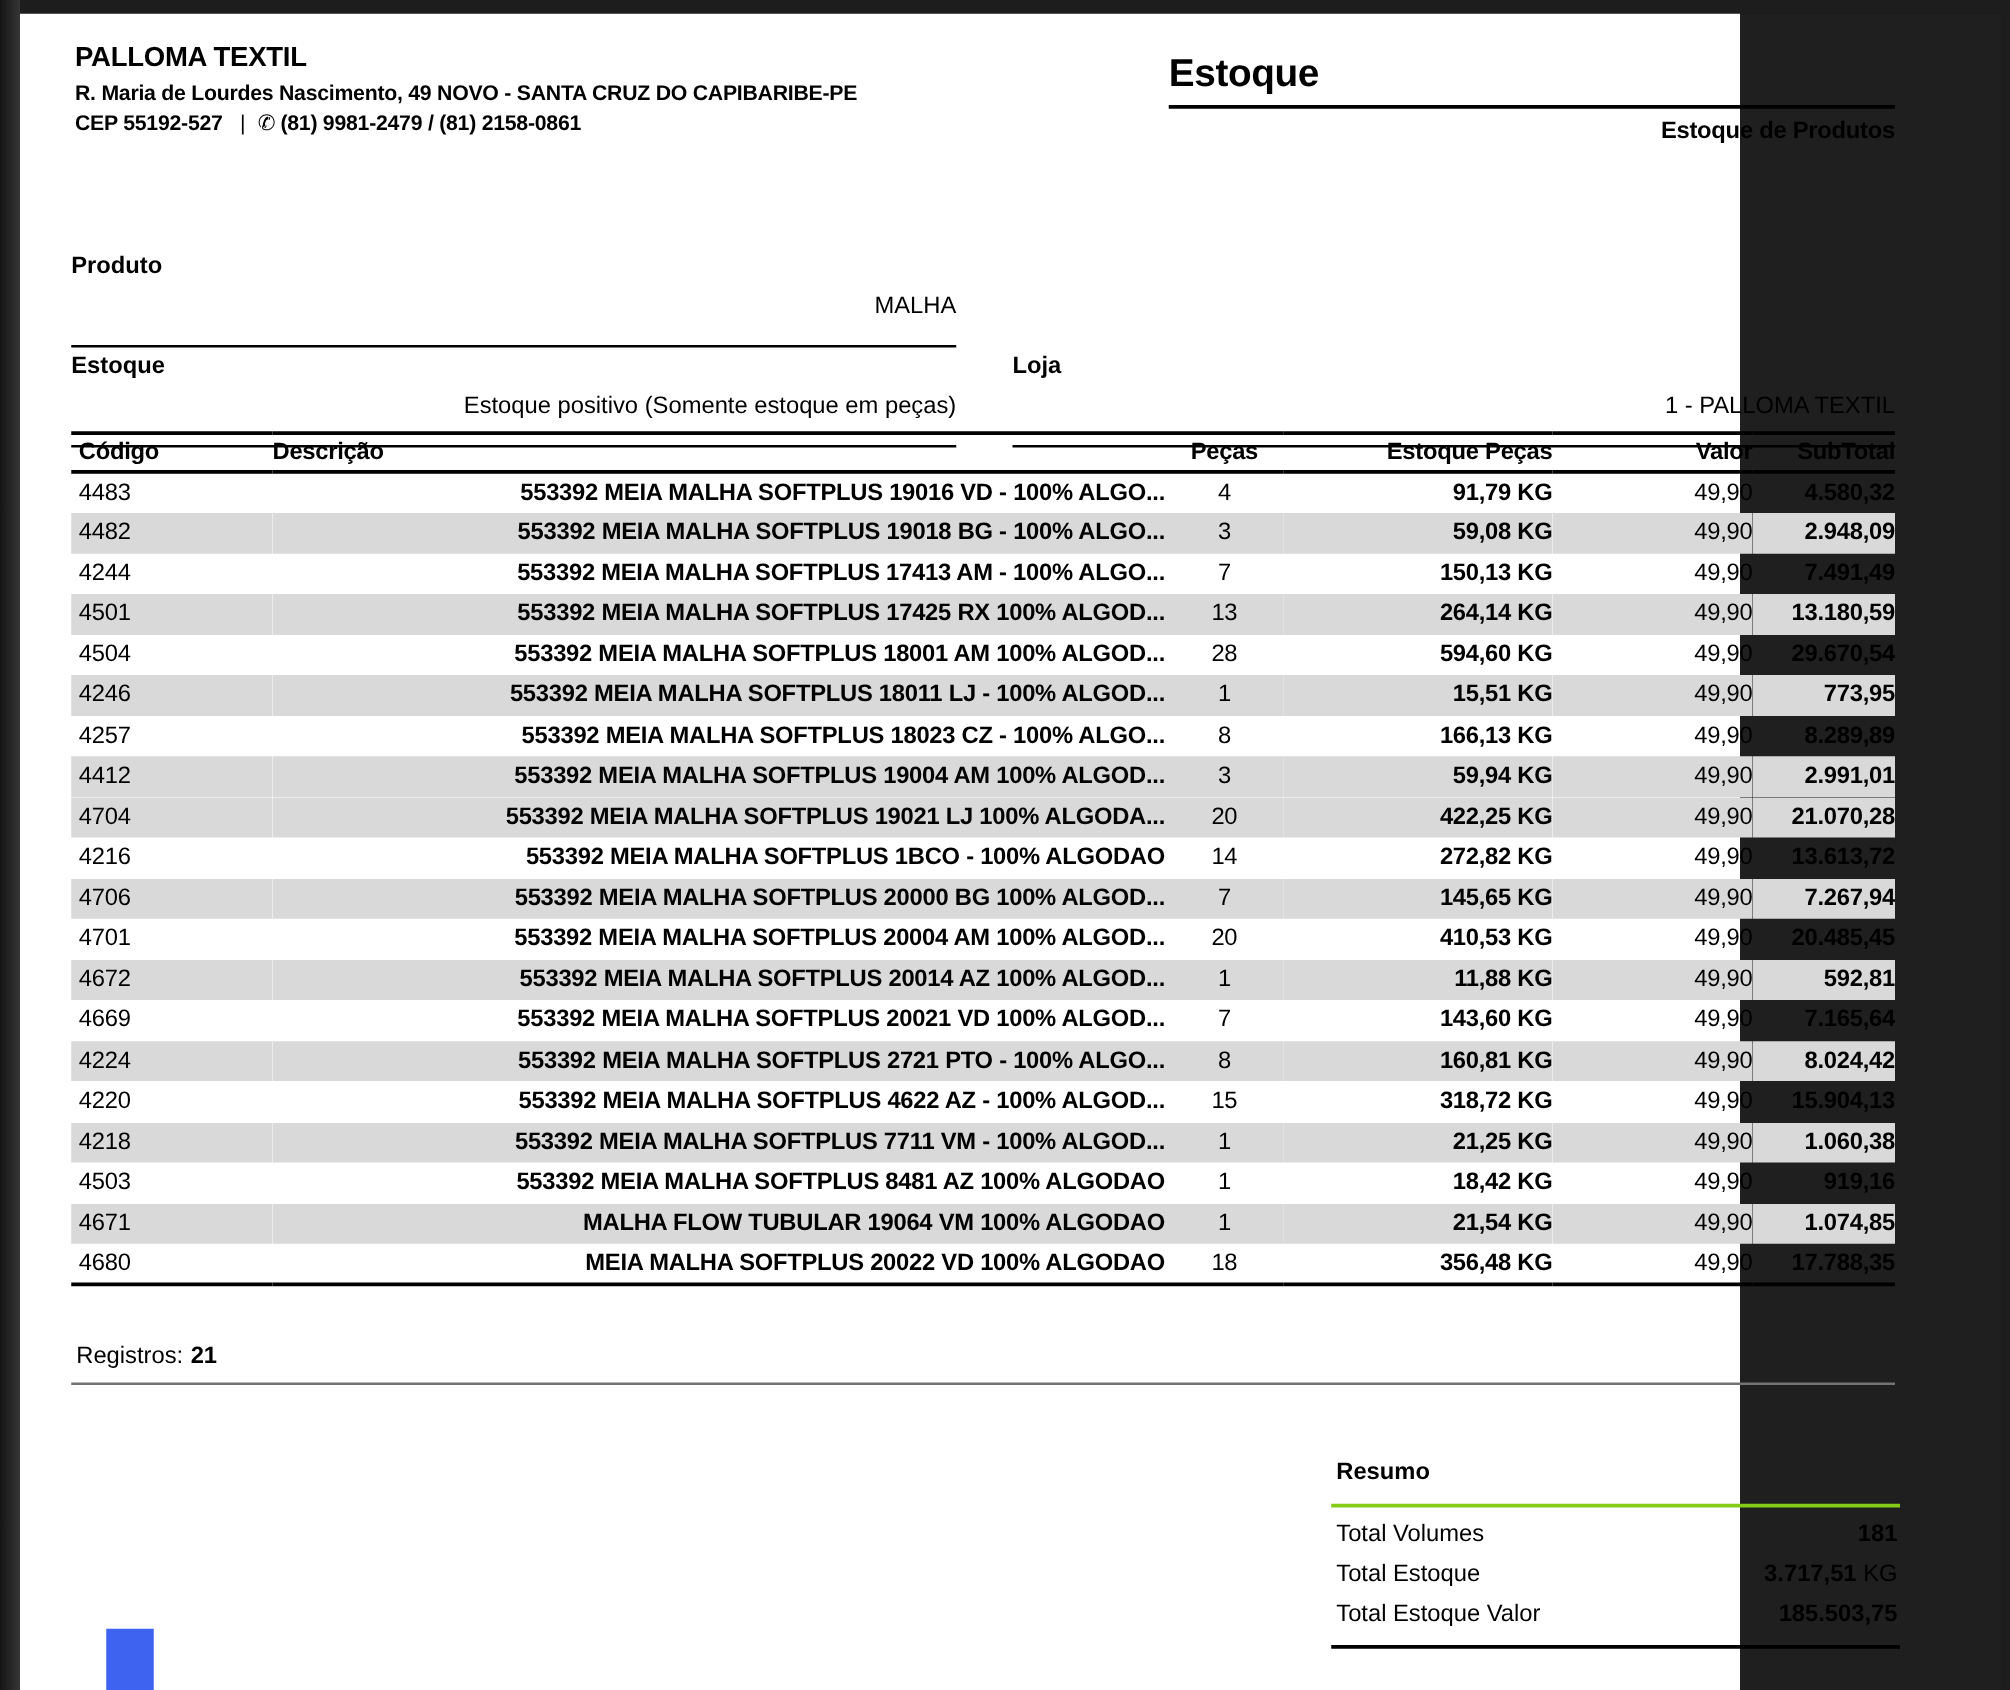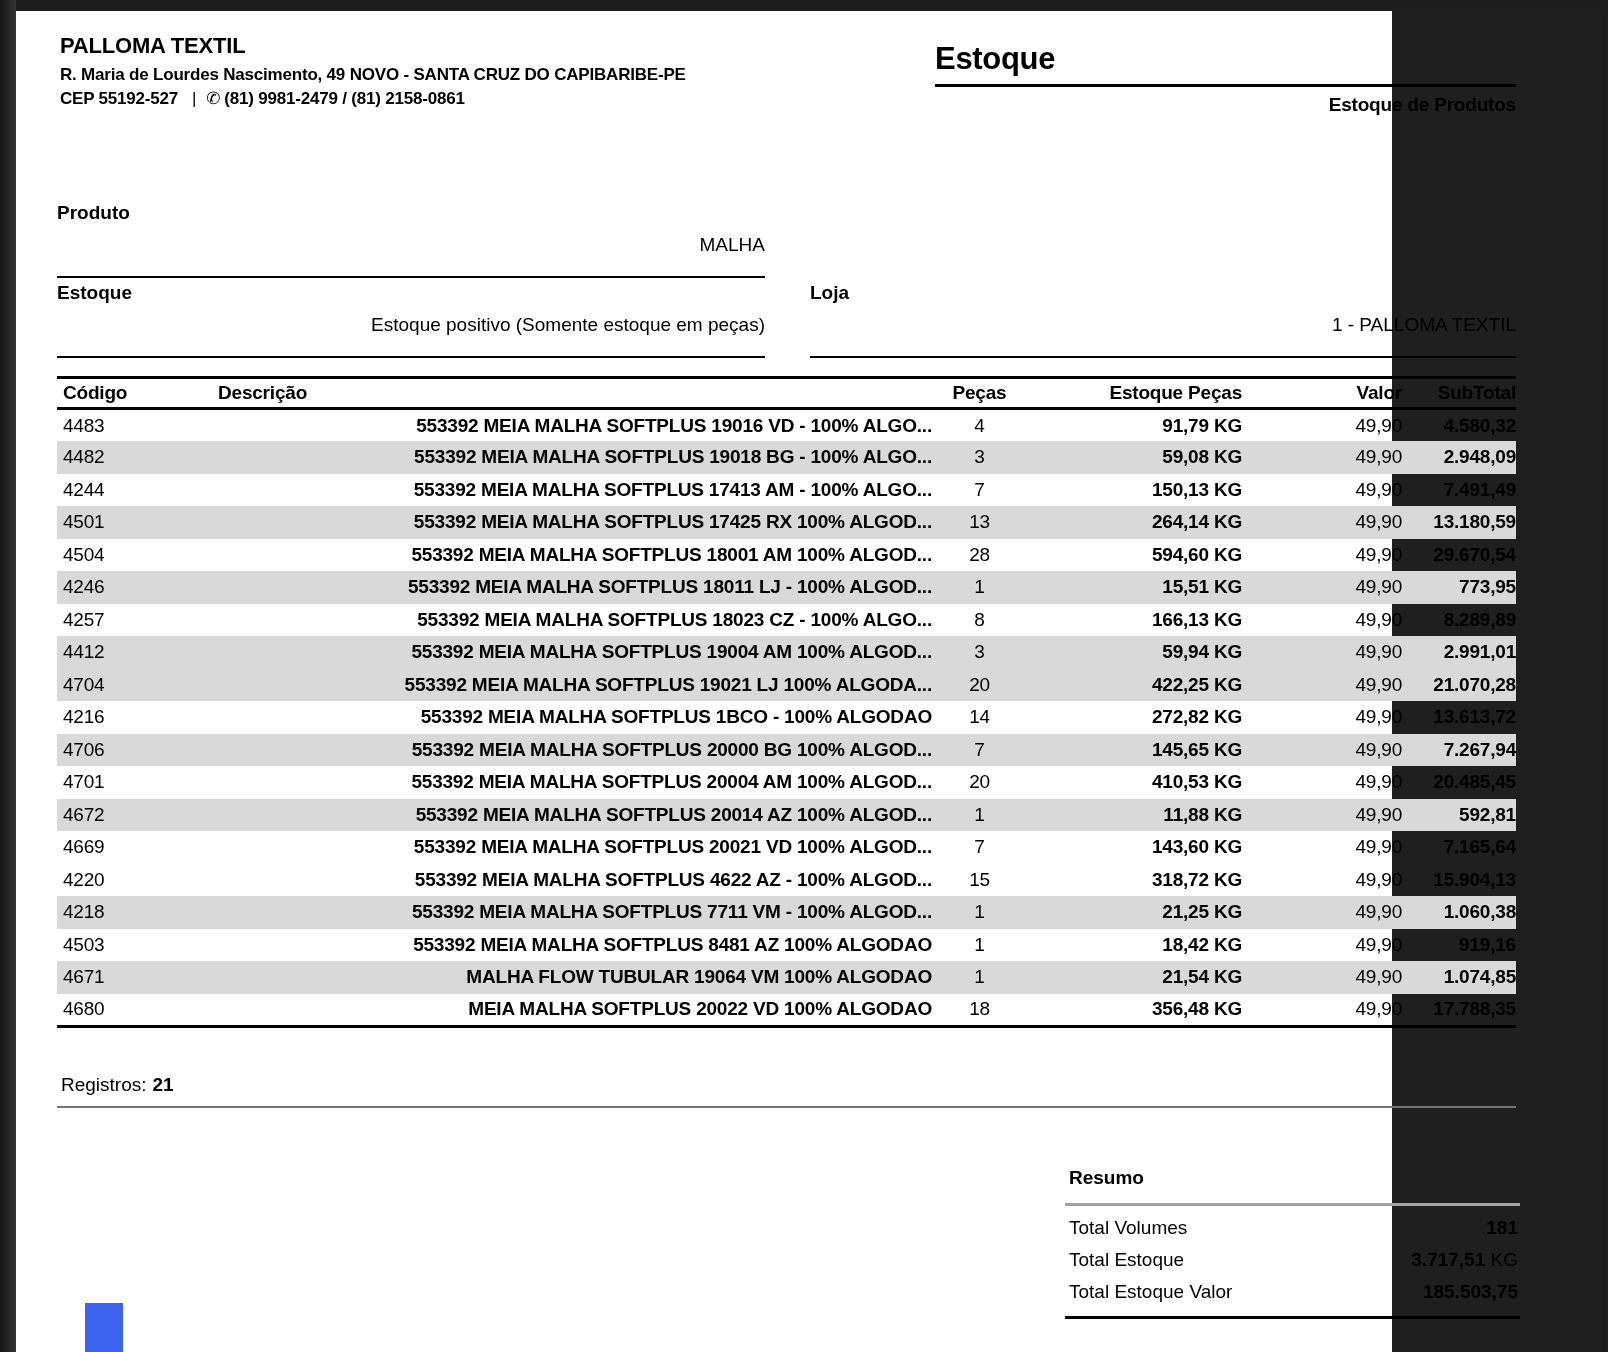--- a/index.html
+++ b/index.html
@@ -39,21 +39,21 @@
   .field-label { font-size: 19px; font-weight: bold; line-height: 22px; }
   .field-value { font-size: 19px; line-height: 22px; text-align: right; margin-top: 10px;
                  padding-bottom: 20px; border-bottom: 2px solid #000; }
   .f-produto { left: 41px; top: 160px; width: 708px; }
   .f-estoque { left: 41px; top: 240px; width: 708px; }
   .f-loja    { left: 794px; top: 240px; width: 706px; }
 
   
   .stock-table { position: absolute; left: 41px; top: 334px; width: 1459px;
                  border-collapse: collapse; table-layout: fixed;
-                 border-bottom: 3px solid #000; margin-top: 31px; }
+                 border-bottom: 3px solid #000; }
   .stock-table th { border-top: 3px solid #000; border-bottom: 3px solid #000;
                     height: 31px; font-size: 19px; font-weight: bold;
                     letter-spacing: -0.2px; vertical-align: middle; }
   .stock-table td { height: 32.5px; font-size: 19px; vertical-align: middle;
                     letter-spacing: -0.2px; white-space: nowrap; overflow: hidden; }
   .stock-table tbody tr.alt { background: #d9d9d9; }
   .col-cod { width: 161px; } .col-desc { width: 714px; } .col-pec { width: 95px; }
   .col-ep { width: 215px; } .col-val { width: 160px; } .col-st { width: 114px; }
   .al { text-align: left; } .ac { text-align: center; } .ar { text-align: right; }
   .c-cod { padding-left: 6px; text-align: left; }
@@ -63,21 +63,21 @@
   .c-val { text-align: right; }
   .c-st { text-align: right; font-weight: bold; }
 
   .registros { position: absolute; left: 41px; top: 1054px; width: 1459px;
                font-size: 19px; padding: 9px 4px 10px 4px; border-bottom: 2px solid #737373; }
   .registros b { margin-left: 6px; }
 
   
   .resumo { position: absolute; left: 1049px; top: 1156px; width: 455px; }
   .resumo-title { font-size: 19px; font-weight: bold; padding: 0 0 14px 4px; }
-  .resumo-body { border-top: 3px solid #a3a3a3; border-bottom: 3px solid #000; padding: 6px 0 8px 0; }
+  .resumo-body { border-top: 3px solid #84cc16; border-bottom: 3px solid #000; padding: 6px 0 8px 0; }
   .resumo-row { display: flex; justify-content: space-between; line-height: 32px;
                 font-size: 19px; padding: 0 2px 0 4px; }
   .resumo-row .r-value b { font-weight: bold; }
   .resumo-row .r-suffix { font-weight: normal; }
 
   .blue-marker { position: absolute; left: 69px; top: 1292px; width: 38px; height: 49px;
                  background: #3e63f1; }
 </style>
 </head>
 <body>
@@ -239,20 +239,28 @@
       <td class="c-st">592,81</td>
     </tr>
         <tr>
       <td class="c-cod">4669</td>
       <td class="c-desc">553392 MEIA MALHA SOFTPLUS 20021 VD 100% ALGOD...</td>
       <td class="c-pec">7</td>
       <td class="c-ep">143,60 KG</td>
       <td class="c-val">49,90</td>
       <td class="c-st">7.165,64</td>
     </tr>
+        <tr class="alt">
+      <td class="c-cod">4224</td>
+      <td class="c-desc">553392 MEIA MALHA SOFTPLUS 2721 PTO - 100% ALGO...</td>
+      <td class="c-pec">8</td>
+      <td class="c-ep">160,81 KG</td>
+      <td class="c-val">49,90</td>
+      <td class="c-st">8.024,42</td>
+    </tr>
         <tr>
       <td class="c-cod">4220</td>
       <td class="c-desc">553392 MEIA MALHA SOFTPLUS 4622 AZ - 100% ALGOD...</td>
       <td class="c-pec">15</td>
       <td class="c-ep">318,72 KG</td>
       <td class="c-val">49,90</td>
       <td class="c-st">15.904,13</td>
     </tr>
         <tr class="alt">
       <td class="c-cod">4218</td>

